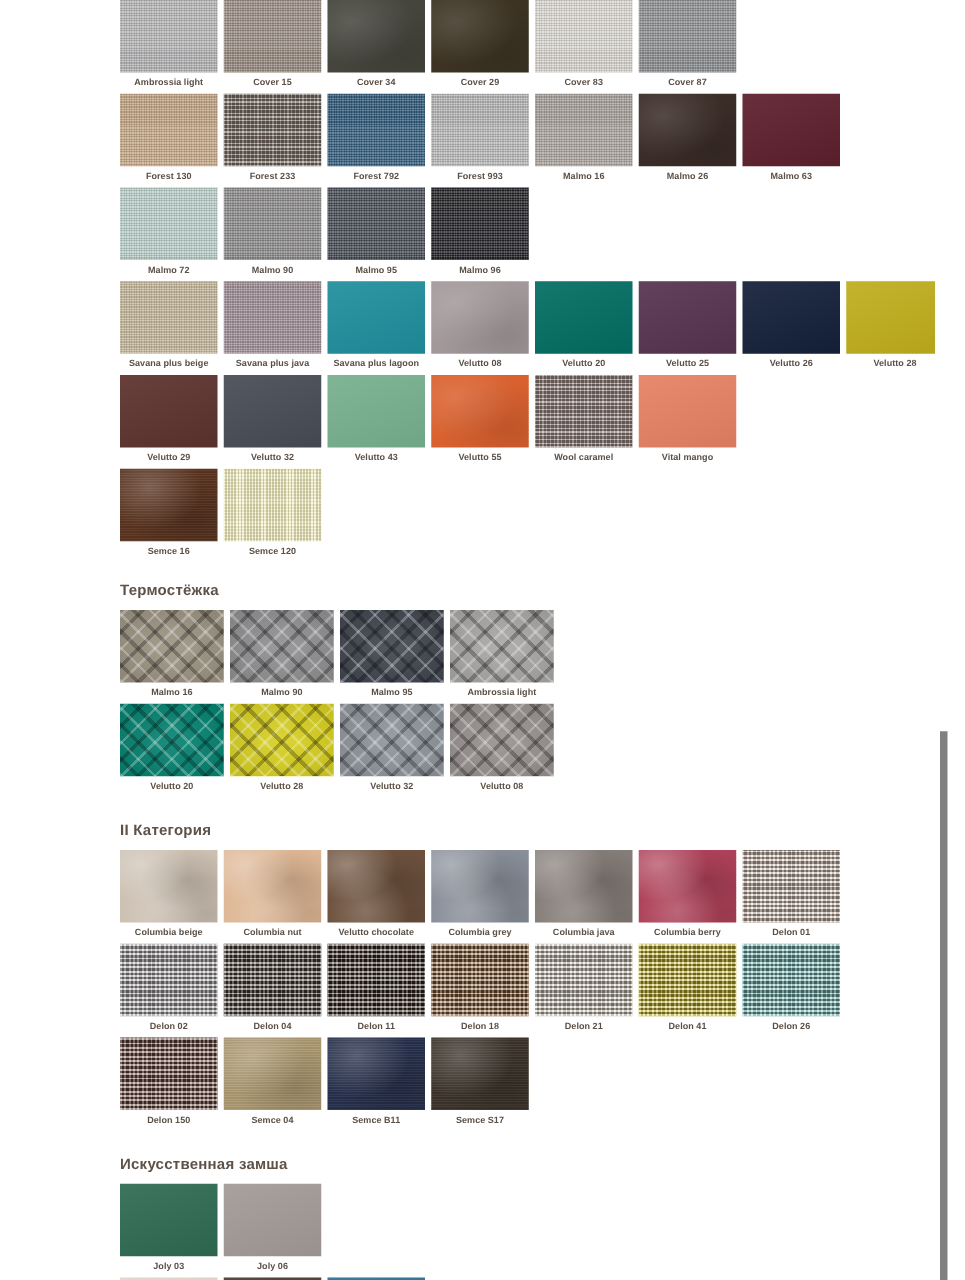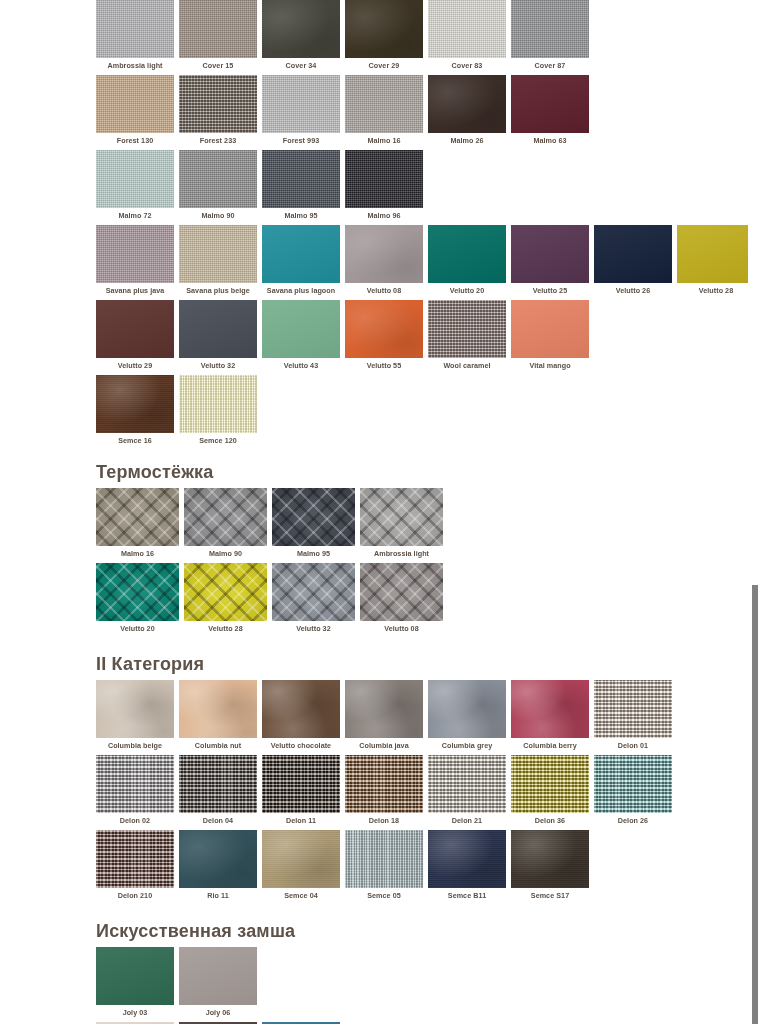--- a/index.html
+++ b/index.html
@@ -17,21 +17,21 @@
   }
   #content {
     position: absolute;
     left: 96px; top: 0;
     width: 660px;
   }
 
   .section { margin: 0; padding: 0; }
 
   .section-heading {
-    font-size: 18px;
+    font-size: 12px;
     font-weight: bold;
     color: #5d5148;
     letter-spacing: 0.2px;
     margin: 0 0 7px 0;
     padding: 0;
     line-height: 17px;
   }
 
   .rows { display: block; }
 
@@ -194,20 +194,24 @@
           <div class="swatch-row">
             <div class="swatch">
               <div class="tile tex-noise" style="background-color: rgb(195, 164, 131);"></div>
               <div class="swatch-label">Forest 130</div>
             </div>
             <div class="swatch">
               <div class="tile tex-weave" style="background-color: rgb(134, 122, 110);"></div>
               <div class="swatch-label">Forest 233</div>
             </div>
             <div class="swatch">
+              <div class="tile tex-noise" style="background-color: rgb(45, 88, 120);"></div>
+              <div class="swatch-label">Forest 792</div>
+            </div>
+            <div class="swatch">
               <div class="tile tex-noise" style="background-color: rgb(187, 186, 187);"></div>
               <div class="swatch-label">Forest 993</div>
             </div>
             <div class="swatch">
               <div class="tile tex-noise" style="background-color: rgb(167, 160, 154);"></div>
               <div class="swatch-label">Malmo 16</div>
             </div>
             <div class="swatch">
               <div class="tile tex-velour" style="background-color: rgb(58, 44, 39);"></div>
               <div class="swatch-label">Malmo 26</div>
@@ -230,26 +234,26 @@
               <div class="tile tex-noise" style="background-color: rgb(65, 70, 80);"></div>
               <div class="swatch-label">Malmo 95</div>
             </div>
             <div class="swatch">
               <div class="tile tex-noise" style="background-color: rgb(35, 34, 38);"></div>
               <div class="swatch-label">Malmo 96</div>
             </div>
           </div>
           <div class="swatch-row">
             <div class="swatch">
+              <div class="tile tex-noise" style="background-color: rgb(197, 183, 155);"></div>
+              <div class="swatch-label">Savana plus beige</div>
+            </div>
+            <div class="swatch">
               <div class="tile tex-noise" style="background-color: rgb(163, 147, 154);"></div>
               <div class="swatch-label">Savana plus java</div>
-            </div>
-            <div class="swatch">
-              <div class="tile tex-noise" style="background-color: rgb(197, 183, 155);"></div>
-              <div class="swatch-label">Savana plus beige</div>
             </div>
             <div class="swatch">
               <div class="tile tex-flat" style="background-color: rgb(31, 142, 156);"></div>
               <div class="swatch-label">Savana plus lagoon</div>
             </div>
             <div class="swatch">
               <div class="tile tex-velour" style="background-color: rgb(162, 152, 154);"></div>
               <div class="swatch-label">Velutto 08</div>
             </div>
             <div class="swatch">
@@ -360,28 +364,28 @@
             </div>
             <div class="swatch">
               <div class="tile tex-marble" style="background-color: rgb(222, 183, 149);"></div>
               <div class="swatch-label">Columbia nut</div>
             </div>
             <div class="swatch">
               <div class="tile tex-marble" style="background-color: rgb(109, 81, 61);"></div>
               <div class="swatch-label">Velutto chocolate</div>
             </div>
             <div class="swatch">
+              <div class="tile tex-marble" style="background-color: rgb(137, 143, 153);"></div>
+              <div class="swatch-label">Columbia grey</div>
+            </div>
+            <div class="swatch">
               <div class="tile tex-marble" style="background-color: rgb(133, 125, 120);"></div>
               <div class="swatch-label">Columbia java</div>
             </div>
             <div class="swatch">
-              <div class="tile tex-marble" style="background-color: rgb(137, 143, 153);"></div>
-              <div class="swatch-label">Columbia grey</div>
-            </div>
-            <div class="swatch">
               <div class="tile tex-marble" style="background-color: rgb(174, 65, 89);"></div>
               <div class="swatch-label">Columbia berry</div>
             </div>
             <div class="swatch">
               <div class="tile tex-basket" style="background-color: rgb(226, 207, 192);"></div>
               <div class="swatch-label">Delon 01</div>
             </div>
           </div>
           <div class="swatch-row">
             <div class="swatch">
@@ -399,43 +403,35 @@
             <div class="swatch">
               <div class="tile tex-basket" style="background-color: rgb(142, 94, 51);"></div>
               <div class="swatch-label">Delon 18</div>
             </div>
             <div class="swatch">
               <div class="tile tex-basket" style="background-color: rgb(221, 213, 198);"></div>
               <div class="swatch-label">Delon 21</div>
             </div>
             <div class="swatch">
               <div class="tile tex-basket" style="background-color: rgb(212, 196, 40);"></div>
-              <div class="swatch-label">Delon 36</div>
+              <div class="swatch-label">Delon 41</div>
             </div>
             <div class="swatch">
               <div class="tile tex-basket" style="background-color: rgb(121, 196, 192);"></div>
               <div class="swatch-label">Delon 26</div>
             </div>
           </div>
           <div class="swatch-row">
             <div class="swatch">
               <div class="tile tex-basket" style="background-color: rgb(112, 73, 63);"></div>
-              <div class="swatch-label">Delon 210</div>
-            </div>
-            <div class="swatch">
-              <div class="tile tex-velour" style="background-color: rgb(50, 81, 90);"></div>
-              <div class="swatch-label">Rio 11</div>
+              <div class="swatch-label">Delon 150</div>
             </div>
             <div class="swatch">
               <div class="tile tex-suede" style="background-color: rgb(173, 154, 114);"></div>
               <div class="swatch-label">Semce 04</div>
-            </div>
-            <div class="swatch">
-              <div class="tile tex-linen" style="background-color: rgb(150, 167, 171);"></div>
-              <div class="swatch-label">Semce 05</div>
             </div>
             <div class="swatch">
               <div class="tile tex-suede" style="background-color: rgb(39, 48, 76);"></div>
               <div class="swatch-label">Semce B11</div>
             </div>
             <div class="swatch">
               <div class="tile tex-suede" style="background-color: rgb(60, 52, 43);"></div>
               <div class="swatch-label">Semce S17</div>
             </div>
           </div>

